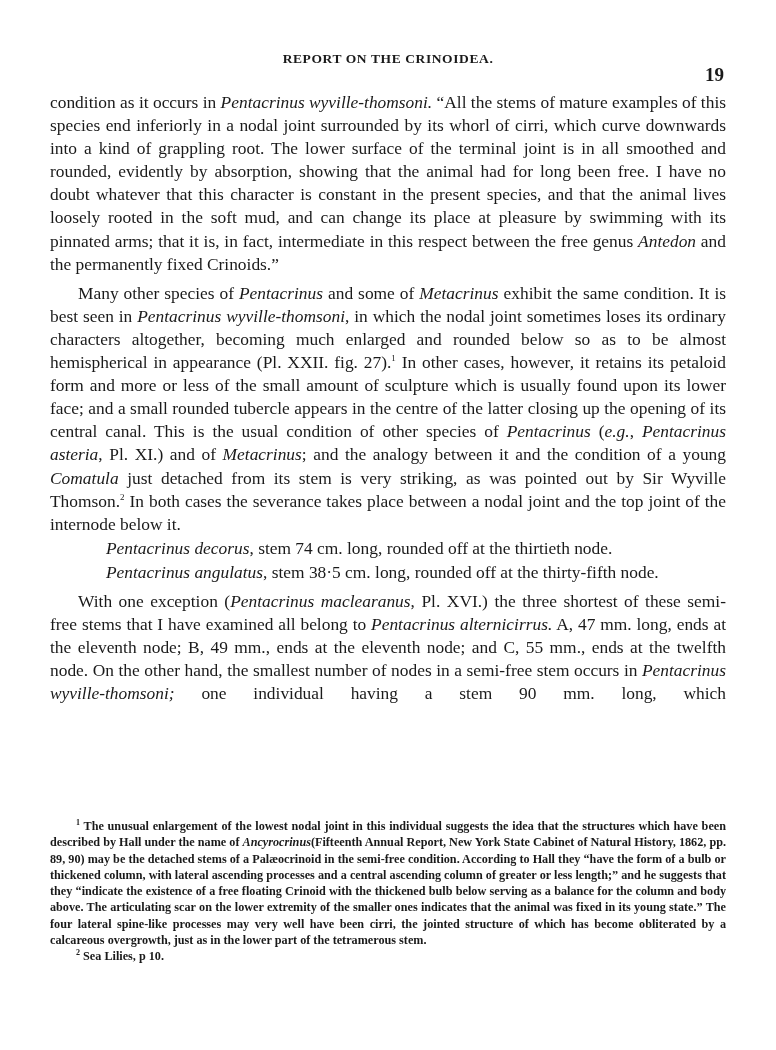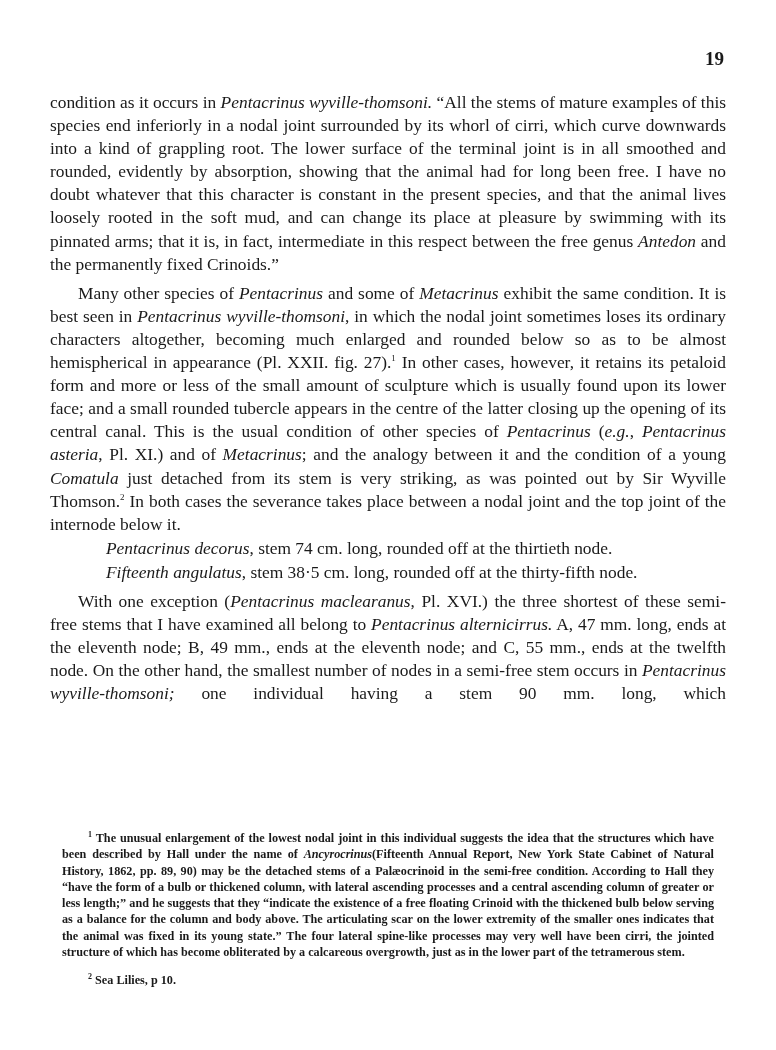--- a/index.html
+++ b/index.html
@@ -1,44 +1,45 @@
 <!DOCTYPE html>
 <html><head>
 <meta charset="utf-8">
 <style>
   html, body { margin: 0; padding: 0; background: #ffffff; }
   body { width: 776px; height: 1050px; position: relative; overflow: hidden; color: #1a1a1a; }
   .page { position: absolute; left: 50px; top: 0; width: 676px; font-family: "Liberation Serif", "DejaVu Serif", serif; }
   .running-head { position: absolute; top: 48px; left: 0; width: 676px; height: 24px; }
   .running-title { position: absolute; left: 0; width: 676px; text-align: center; top: 3px; font-size: 13.5px; letter-spacing: 0.6px; font-weight: bold; }
-  .page-number { position: absolute; right: 2px; top: 0px; font-size: 19px; font-weight: bold; }
+  .page-number { position: absolute; right: 2px; top: 16px; font-size: 19px; font-weight: bold; }
   .body { position: absolute; top: 91px; left: 0; width: 676px; font-size: 17.4px; line-height: 23.1px; text-align: justify; }
   .body p { margin: 0; }
   .body p.indent { text-indent: 28px; margin-top: 6px; }
   .body p.species { text-indent: 56px; margin-top: 1px; }
   .body p.last { text-align-last: justify; }
   .body i, .fn i { font-style: italic; }
   sup { font-size: 9px; vertical-align: 7px; line-height: 0; }
   .footnotes { position: absolute; top: 818px; left: 0; width: 676px; font-size: 12.2px; line-height: 16.3px; text-align: justify; font-weight: bold; font-family: "Liberation Serif", "DejaVu Serif", serif; }
-  .footnotes p { margin: 12px; text-indent: 26px; }
+  .footnotes p { margin: 0; text-indent: 26px; }
   .footnotes sup { font-size: 8px; vertical-align: 5px; }
 </style>
 </head>
 <body>
 
 <div class="page">
   <div class="running-head">
+    <div class="running-title">REPORT ON THE CRINOIDEA.</div>
     <div class="page-number">19</div>
   </div>
 
   <div class="body">
     <p><span>condition as it occurs in </span><i>Pentacrinus wyville-thomsoni.</i><span>  “All the stems of mature examples of this species end inferiorly in a nodal joint surrounded by its whorl of cirri, which curve downwards into a kind of grappling root.  The lower surface of the terminal joint is in all smoothed and rounded, evidently by absorption, showing that the animal had for long been free.  I have no doubt whatever that this character is constant in the present species, and that the animal lives loosely rooted in the soft mud, and can change its place at pleasure by swimming with its pinnated arms; that it is, in fact, intermediate in this respect between the free genus </span><i>Antedon</i><span> and the permanently fixed Crinoids.”</span></p>
     <p class="indent"><span>Many other species of </span><i>Pentacrinus</i><span> and some of </span><i>Metacrinus</i><span> exhibit the same condition. It is best seen in </span><i>Pentacrinus wyville-thomsoni</i><span>, in which the nodal joint sometimes loses its ordinary characters altogether, becoming much enlarged and rounded below so as to be almost hemispherical in appearance (Pl. XXII. fig. 27).</span><sup>1</sup><span>  In other cases, however, it retains its petaloid form and more or less of the small amount of sculpture which is usually found upon its lower face; and a small rounded tubercle appears in the centre of the latter closing up the opening of its central canal.  This is the usual condition of other species of </span><i>Pentacrinus</i><span> (</span><i>e.g.</i><span>, </span><i>Pentacrinus asteria</i><span>, Pl. XI.) and of </span><i>Metacrinus</i><span>; and the analogy between it and the condition of a young </span><i>Comatula</i><span> just detached from its stem is very striking, as was pointed out by Sir Wyville Thomson.</span><sup>2</sup><span>  In both cases the severance takes place between a nodal joint and the top joint of the internode below it.</span></p>
     <p class="species"><i>Pentacrinus decorus</i><span>, stem 74 cm. long, rounded off at the thirtieth node.</span></p>
-    <p class="species"><i>Fifteenth angulatus</i><span>, stem 38·5 cm. long, rounded off at the thirty-fifth node.</span></p>
+    <p class="species"><i>Pentacrinus angulatus</i><span>, stem 38·5 cm. long, rounded off at the thirty-fifth node.</span></p>
     <p class="indent last"><span>With one exception (</span><i>Pentacrinus maclearanus</i><span>, Pl. XVI.) the three shortest of these semi-free stems that I have examined all belong to </span><i>Pentacrinus alternicirrus.</i><span>  A, 47 mm. long, ends at the eleventh node; B, 49 mm., ends at the eleventh node; and C, 55 mm., ends at the twelfth node.  On the other hand, the smallest number of nodes in a semi-free stem occurs in </span><i>Pentacrinus wyville-thomsoni;</i><span> one individual having a stem 90 mm. long, which</span></p>
   </div>
 
   <div class="footnotes">
     <p><sup>1</sup><span> The unusual enlargement of the lowest nodal joint in this individual suggests the idea that the structures which have been described by Hall under the name of </span><i>Ancyrocrinus</i><span>(Fifteenth Annual Report, New York State Cabinet of Natural History, 1862, pp. 89, 90) may be the detached stems of a Palæocrinoid in the semi-free condition.  According to Hall they “have the form of a bulb or thickened column, with lateral ascending processes and a central ascending column of greater or less length;” and he suggests that they “indicate the existence of a free floating Crinoid with the thickened bulb below serving as a balance for the column and body above.  The articulating scar on the lower extremity of the smaller ones indicates that the animal was fixed in its young state.”  The four lateral spine-like processes may very well have been cirri, the jointed structure of which has become obliterated by a calcareous overgrowth, just as in the lower part of the tetramerous stem.</span></p>
     <p><sup>2</sup><span> Sea Lilies, p 10.</span></p>
   </div>
 </div>
 
 </body></html>

